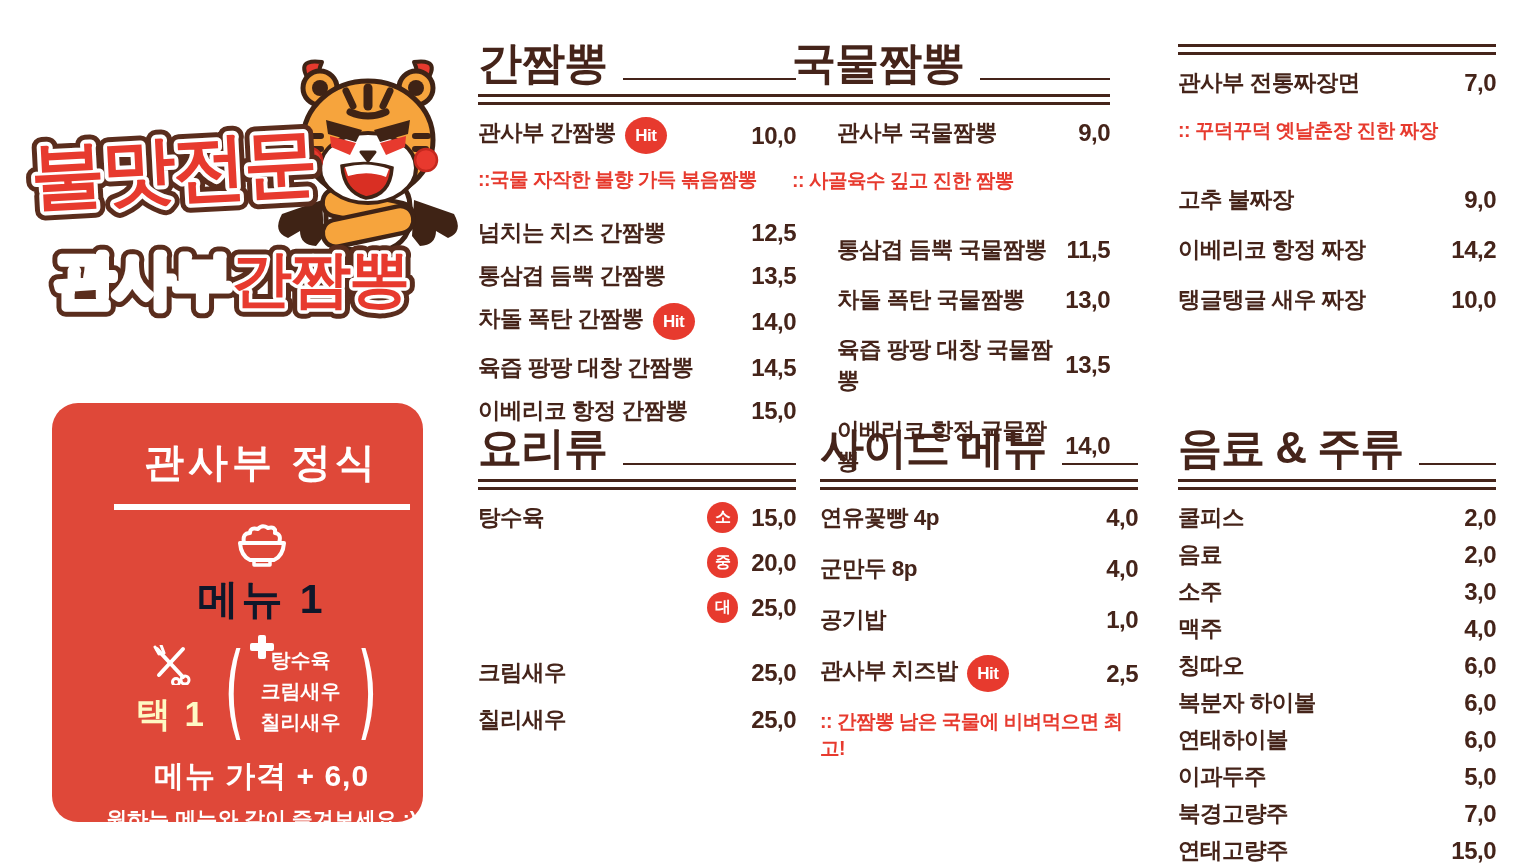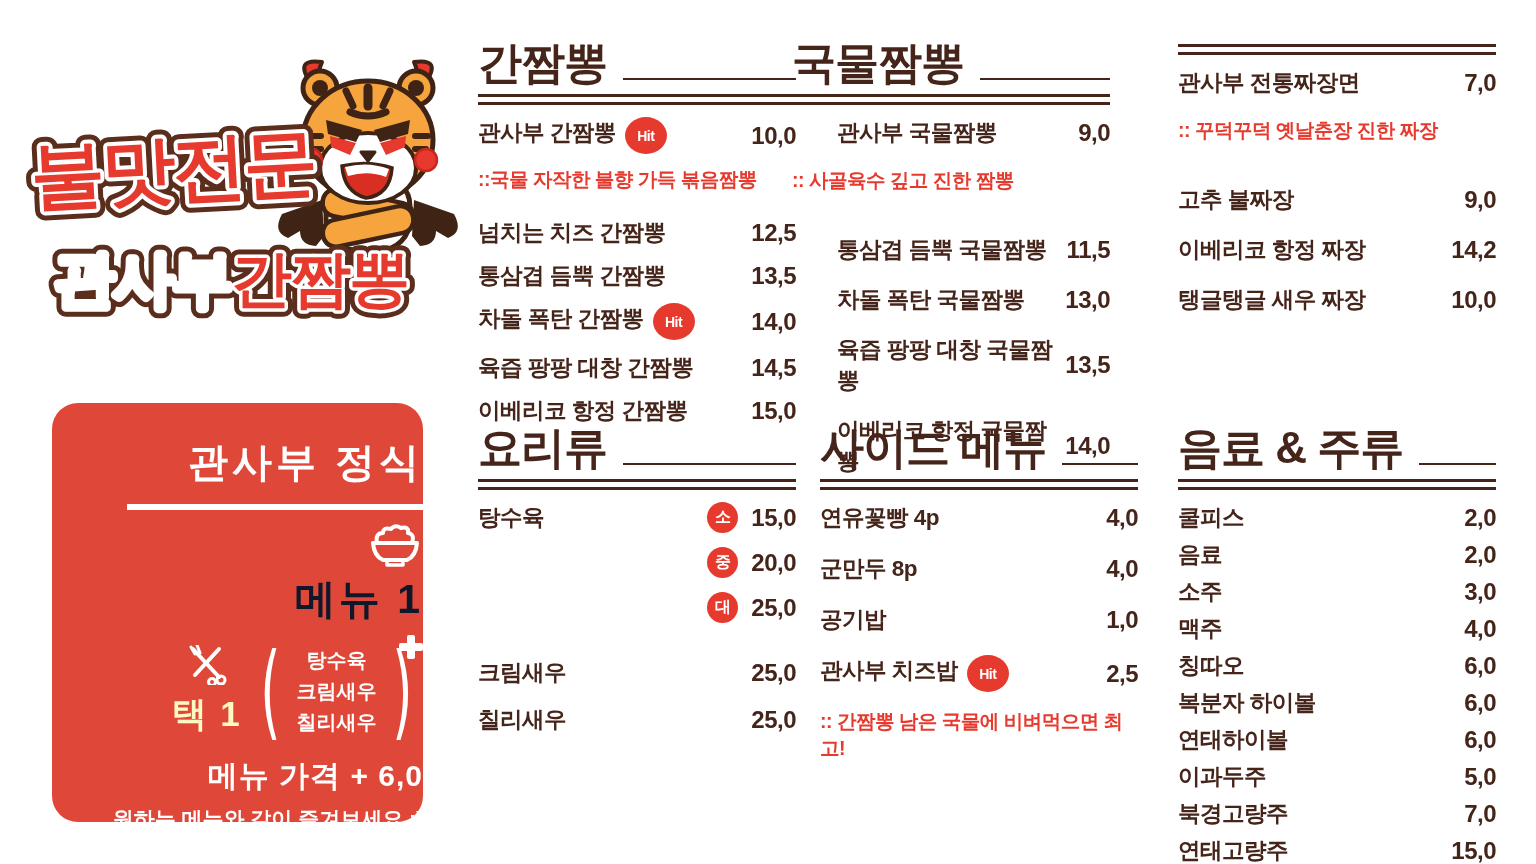--- a/index.html
+++ b/index.html
@@ -16,21 +16,21 @@
   }
   .canvas{position:relative;width:1536px;height:864px;background:#fff;}
 
   
   .logo-block{position:absolute;left:22px;top:30px;width:460px;height:320px;}
 
   
   .set-box{
     position:absolute;left:52px;top:403px;width:371px;height:419px;
     background:var(--box-red);border-radius:26px;color:#fff;
-    display:flex;flex-direction:column;align-items:flex-end;padding-left:48px;
+    display:flex;flex-direction:column;align-items:center;padding-left:48px;
   }
   .set-title{margin-top:32px;font-size:40px;font-weight:800;letter-spacing:4px;}
   .set-rule{width:296px;margin-top:14px;height:10px;
     border-top:3px solid #fff;border-bottom:3px solid #fff;}
   .bowl-wrap{margin-top:14px;height:46px;}
   .set-menu1{font-size:41px;font-weight:800;color:#0f172a;letter-spacing:3px;margin-top:2px;}
   .set-plus{position:relative;width:24px;height:24px;margin-top:8px;}
   .set-plus::before,.set-plus::after{content:"";position:absolute;background:#fff;border-radius:2px;}
   .set-plus::before{left:8px;top:0;width:8px;height:24px;}
   .set-plus::after{left:0;top:8px;width:24px;height:8px;}
@@ -57,21 +57,21 @@
     font-size:44px;font-weight:800;color:var(--brown);letter-spacing:-1px;line-height:1.05;}
   .sec-title .tline{flex:1;border-bottom:2px solid var(--brown);margin:0 0 6px 16px;}
   .double-rule{margin-top:8px;height:11px;
     border-top:3px solid var(--brown);border-bottom:3px solid var(--brown);}
   .items{list-style:none;margin:12px 0 0;padding:0;}
   .item-row{display:flex;justify-content:space-between;align-items:center;
     min-height:29px;font-size:22.5px;font-weight:700;color:var(--brown);letter-spacing:-0.5px;}
   .item-name{display:flex;gap:9px;}
   .price{font-size:24px;font-weight:700;color:var(--brown);}
   .hit-badge{min-width:42px;height:37px;padding:0 2px;border-radius:50%;
-    background:var(--red);color:#fff;font-size:14px;font-weight:700;
+    background:var(--red);color:#fff;font-size:17px;font-weight:700;
     display:inline-flex;align-items:center;justify-content:center;}
   .item-desc{color:var(--red);font-size:19.5px;font-weight:700;letter-spacing:-0.5px;
     min-height:24px;display:flex;align-items:center;}
 
   #sec-gan .item-row{margin-bottom:12px;}
   #sec-gan .item-desc{margin:2px 0 24px;}
   #sec-gukmul .item-row{margin-bottom:19px;margin-left:45px;}
   #sec-gukmul .item-desc{margin:2px 0 40px;}
   #sec-jjajang .item-row{margin-bottom:19px;}
   #sec-jjajang .item-desc{margin:2px 0 40px;}

